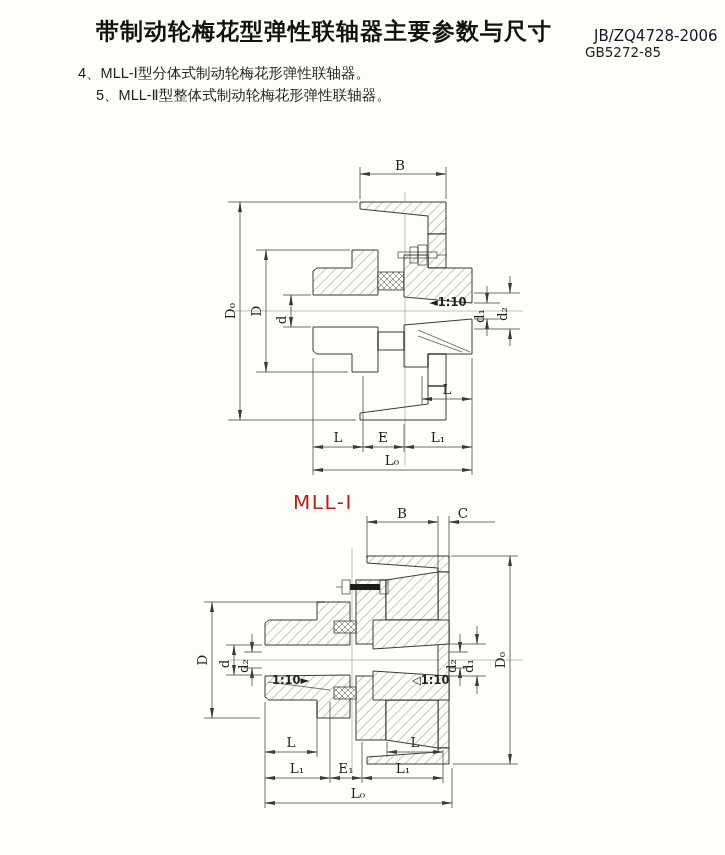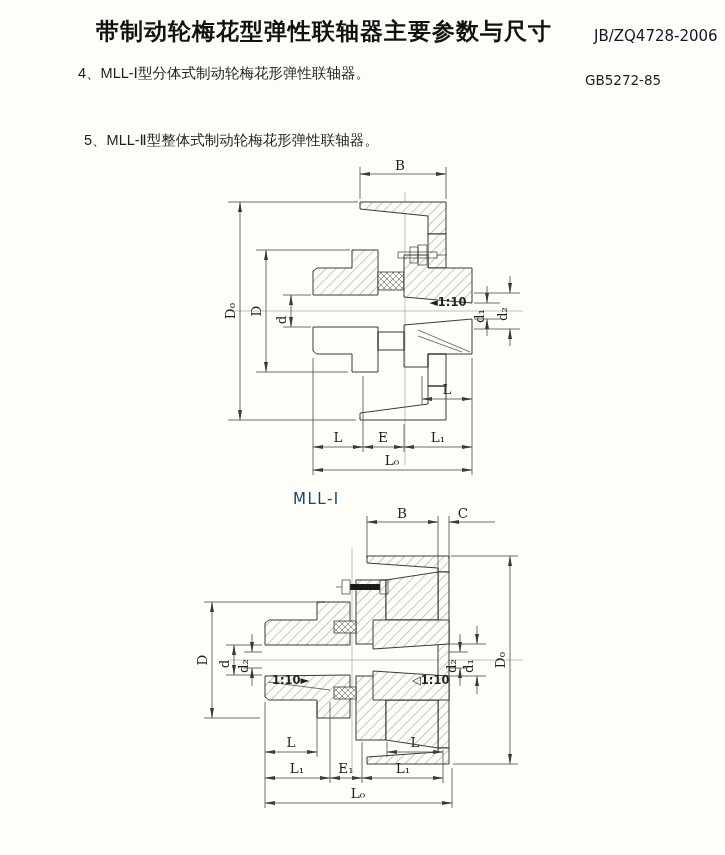--- a/index.html
+++ b/index.html
@@ -1,25 +1,25 @@
 <!DOCTYPE html>
 <html><head>
 <meta charset="utf-8">
 <style>
   html,body{margin:0;padding:0;}
   body{width:725px;height:855px;background:#fffdf8;position:relative;overflow:hidden;
        font-family:"DejaVu Sans","Liberation Sans",sans-serif;color:#1c1c1c;}
   .abs{position:absolute;white-space:nowrap;}
   .title{left:84px;top:16px;font-size:23px;font-weight:bold;letter-spacing:1px;color:#111;margin-left:12px;}
   .std1{left:562px;top:27px;font-size:15px;color:#0f172a;margin-left:32px;}
-  .std2{left:585px;top:44px;font-size:13.5px;color:#222;margin-top:28px;}
+  .std2{left:585px;top:44px;font-size:13.5px;color:#222;}
   .note{font-family:Liberation Sans, sans-serif;font-size:14.5px;color:#1f1f1f;}
   .note1{left:78px;top:64px;}
-  .note2{left:84px;top:86px;margin-top:45px;}
-  .caption{font-size:15px;letter-spacing:1.5px;color:#0c4a6e;}
+  .note2{left:96px;top:86px;}
+  .caption{font-size:20px;letter-spacing:1.5px;color:#b91c1c;}
   .cap1{left:293px;top:490px;}
   .cap2{left:295px;top:854px;}
   svg{position:absolute;left:0;top:0;}
   .ln{stroke:#3a3a3a;stroke-width:1;fill:none;stroke-linejoin:miter;}
   .fine{stroke:#3a3a3a;stroke-width:.7;fill:none;}
   .thin{stroke:#9a9a9a;stroke-width:.6;fill:none;}
   .dim{stroke:#4a4a4a;stroke-width:.8;fill:none;}
   .hatch{fill:url(#hp);stroke:#3a3a3a;stroke-width:1;}
   .xhatch{fill:url(#xp);stroke:#3a3a3a;stroke-width:.8;}
   .solid{fill:#1b1b1b;stroke:none;}

